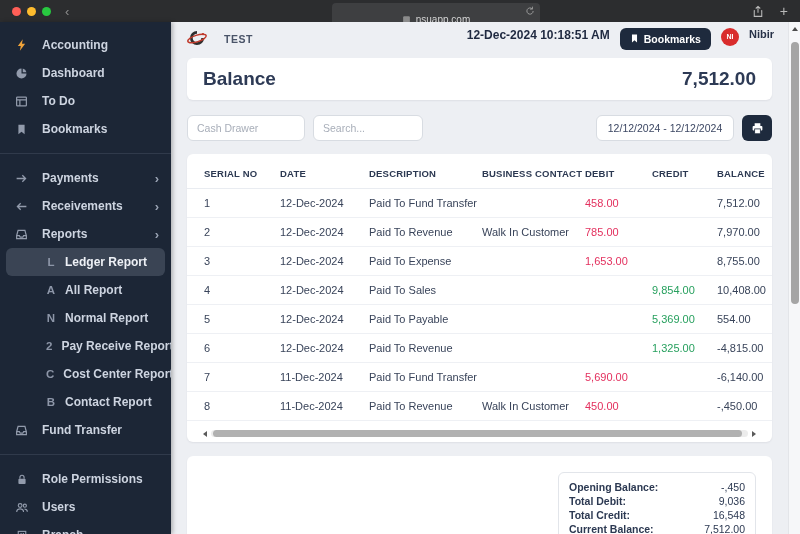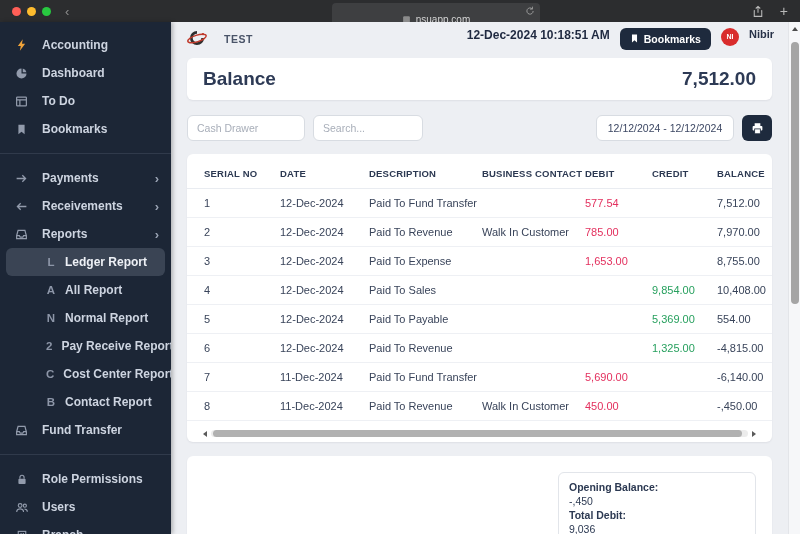--- a/index.html
+++ b/index.html
@@ -73,21 +73,21 @@
   td.credit { color:#27a05e; }
   .hscroll { margin:8px 16px 0; display:flex; align-items:center; gap:4px; height:9px; }
   .h-arrow { width:0; height:0; border-top:3.5px solid transparent; border-bottom:3.5px solid transparent; }
   .h-arrow.left { border-right:4.5px solid #5a5a5a; }
   .h-arrow.right { border-left:4.5px solid #5a5a5a; }
   .h-track { flex:1; height:7px; background:#ececec; border-radius:4px; position:relative; }
   .h-thumb { position:absolute; left:2px; right:6px; top:0; height:7px; background:#b1b1b1; border-radius:4px; }
 
   .summary-card { height:110px; display:flex; justify-content:flex-end; padding:16px; }
   .summary-box { width:198px; border:1px solid #e2e5ea; border-radius:6px; padding:7px 10px; height:fit-content; background:#fff; }
-  .sum-row { display:flex; justify-content:space-between; font-size:10.5px; line-height:14px; color:#2c3952;flex-direction:column; }
+  .sum-row { display:flex; justify-content:space-between; font-size:10.5px; line-height:14px; color:#2c3952; }
   .sum-row .lbl { font-weight:bold; }
 
   
   .vscroll { position:absolute; right:0; top:0; bottom:0; width:12px; background:#f6f7f9; border-left:1px solid #e3e5e9; z-index:3; }
   .v-up { position:absolute; top:5px; left:3px; width:0; height:0; border-left:3px solid transparent;
           border-right:3px solid transparent; border-bottom:4px solid #4c4c4c; }
   .v-thumb { position:absolute; top:20px; left:2px; width:8px; height:262px; background:#a5a5a5; border-radius:5px; }
 
   svg { display:block; }
 </style>
@@ -338,21 +338,21 @@
                 <th>CREDIT</th>
                 <th>BALANCE</th>
               </tr>
             </thead>
             <tbody>
               <tr>
                 <td>1</td>
                 <td>12-Dec-2024</td>
                 <td>Paid To Fund Transfer</td>
                 <td></td>
-                <td class="debit">577.54</td>
+                <td class="debit">458.00</td>
                 <td class="credit"></td>
                 <td>7,512.00</td>
               </tr>
               <tr>
                 <td>2</td>
                 <td>12-Dec-2024</td>
                 <td>Paid To Revenue</td>
                 <td>Walk In Customer</td>
                 <td class="debit">785.00</td>
                 <td class="credit"></td>

